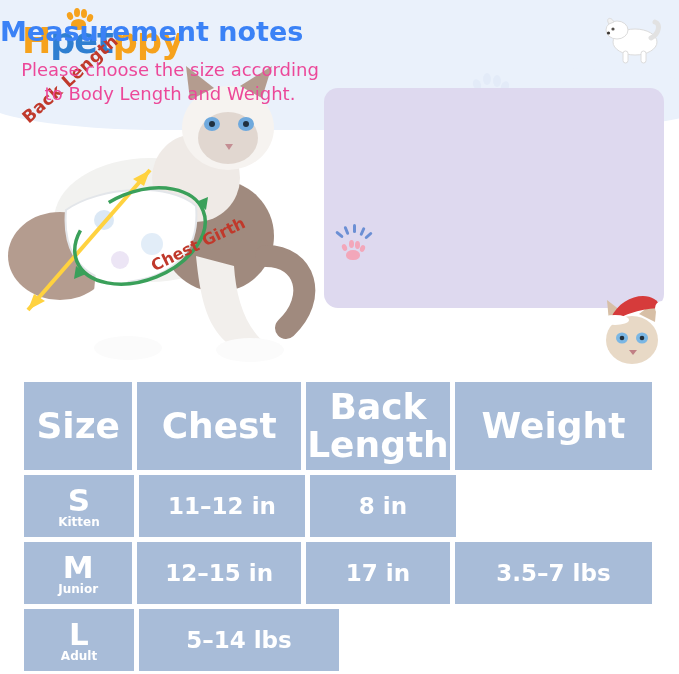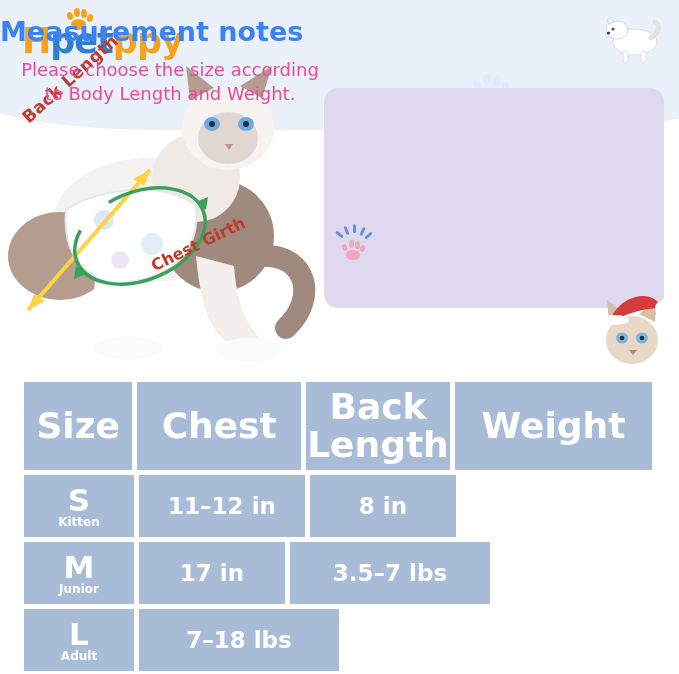--- a/index.html
+++ b/index.html
@@ -442,26 +442,27 @@
       </div>
       <div class="cell c-chest">11–12 in</div>
       <div class="cell c-back">8 in</div>
     </div>
 
     <div class="row row-data">
       <div class="cell c-size">
         <span class="size-letter">M</span>
         <span class="size-word">Junior</span>
       </div>
+      <div class="cell c-chest">12–15 in</div>
       <div class="cell c-back">17 in</div>
       <div class="cell c-weight">3.5–7 lbs</div>
     </div>
 
     <div class="row row-data">
       <div class="cell c-size">
         <span class="size-letter">L</span>
         <span class="size-word">Adult</span>
       </div>
-      <div class="cell c-weight">7–18 lbs</div>
+      <div class="cell c-weight">5–14 lbs</div>
     </div>
 
   </div>
 </div>
 
 </body></html>

